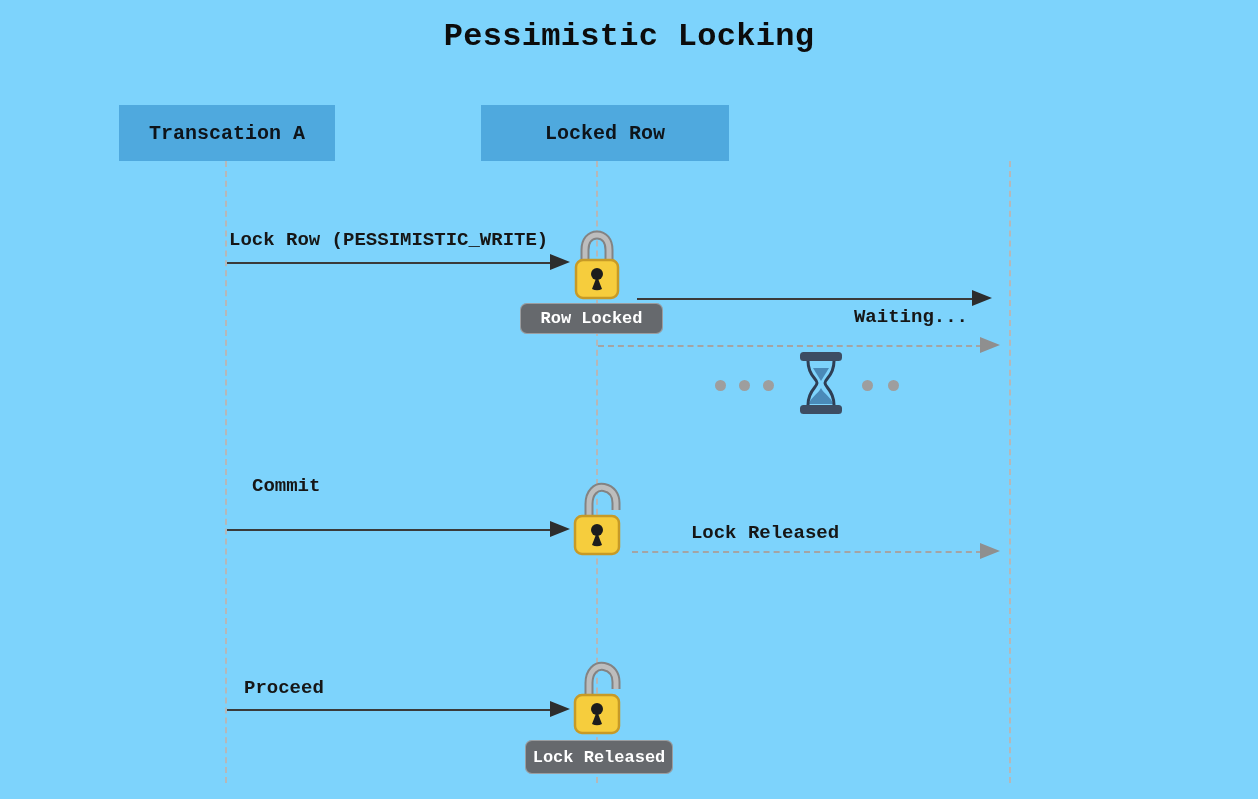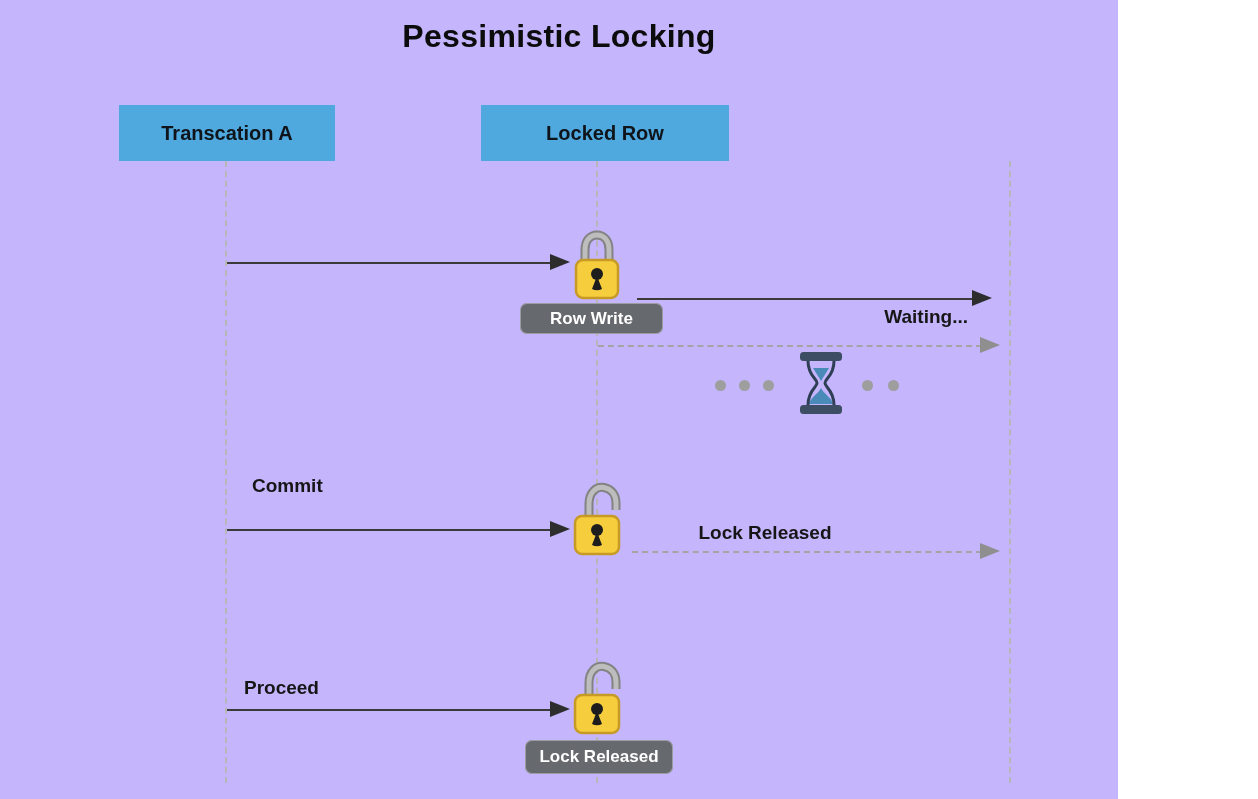--- a/index.html
+++ b/index.html
@@ -1,18 +1,18 @@
 <!DOCTYPE html>
 <html><head>
 <meta charset="utf-8">
 <style>
   html,body { margin:0; padding:0; background:#ffffff; }
   .canvas {
-    position:relative; width:1118px; height:799px; background:#c4b5fd;
-    font-family:Liberation Sans, sans-serif; overflow:hidden;
+    position:relative; width:1258px; height:799px; background:#7dd3fc;
+    font-family:Liberation Mono, monospace; overflow:hidden;
   }
   .title {
     position:absolute; left:0; top:18px; width:100%;
     text-align:center; font-size:32px; font-weight:800; color:#0c0c0c;
     letter-spacing:0.3px;
   }
   .actor {
     position:absolute; top:105px; height:56px;
     background:#4FA9DE;
     display:flex; align-items:center; justify-content:center;
@@ -82,37 +82,38 @@
     <span>Locked Row</span>
   </div>
   <div class="actor a">
     <span>Transcation A</span>
   </div>
 
   <div class="lifeline a"></div>
   <div class="lifeline row"></div>
   <div class="lifeline b"></div>
 
+  <div class="msg-label" style="left:229px; top:229px;">Lock Row (PESSIMISTIC_WRITE)</div>
   <div class="arrow" style="left:227px; top:263px; width:341px;">
     <div class="shaft"></div>
     <div class="head"></div>
   </div>
 
   <div class="icon lock1">
     <svg width="58" height="76" viewBox="0 0 58 76">
       <path d="M17 36 V23 C17 13.5 22 8 29 8 C36 8 41 13.5 41 23 V36" fill="none" stroke="#838383" stroke-width="9"></path>
       <path d="M17 36 V23 C17 13.5 22 8 29 8 C36 8 41 13.5 41 23 V36" fill="none" stroke="#bdbdbd" stroke-width="5"></path>
       <rect x="8" y="33" width="42" height="38" rx="7" fill="#F6CD3D" stroke="#C79A26" stroke-width="2.5"></rect>
       <circle cx="29" cy="47" r="6" fill="#1d1d1d"></circle>
       <path d="M29 49 L34 62 Q29 64.5 24 62 Z" fill="#1d1d1d"></path>
     </svg>
   </div>
 
   <div class="badge row-locked">
-    <span>Row Write</span>
+    <span>Row Locked</span>
   </div>
 
   <div class="arrow" style="left:637px; top:299px; width:353px;">
     <div class="shaft"></div>
     <div class="head"></div>
   </div>
 
   <div class="msg-label right" style="left:790px; top:306px; width:178px;">Waiting...</div>
   <div class="arrow dashed" style="left:598px; top:346px; width:400px;">
     <div class="shaft"></div>

